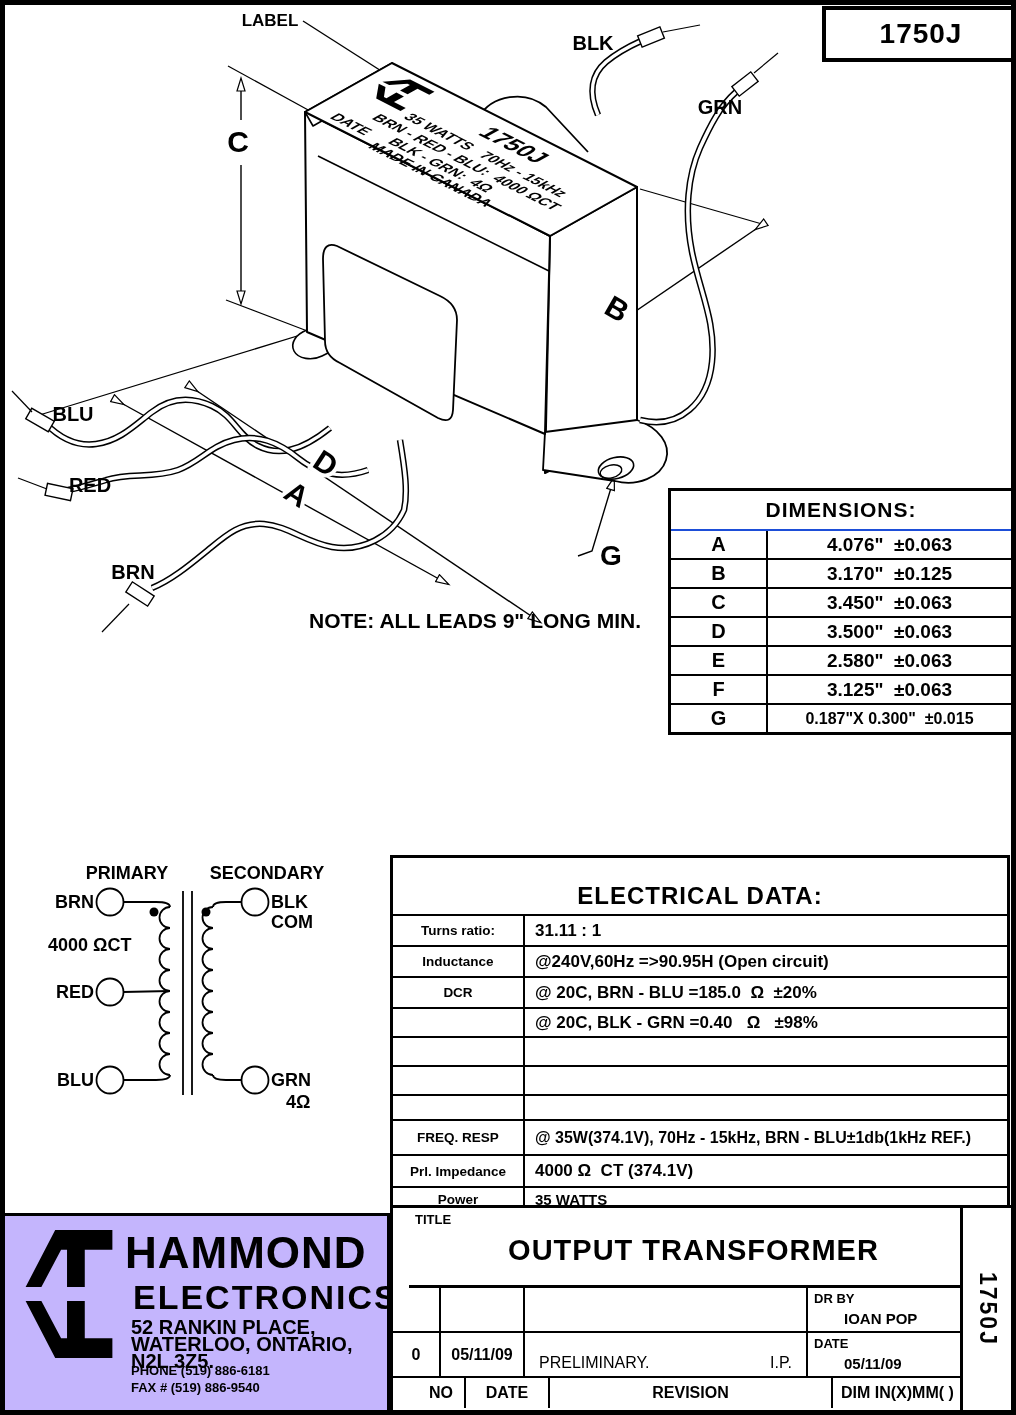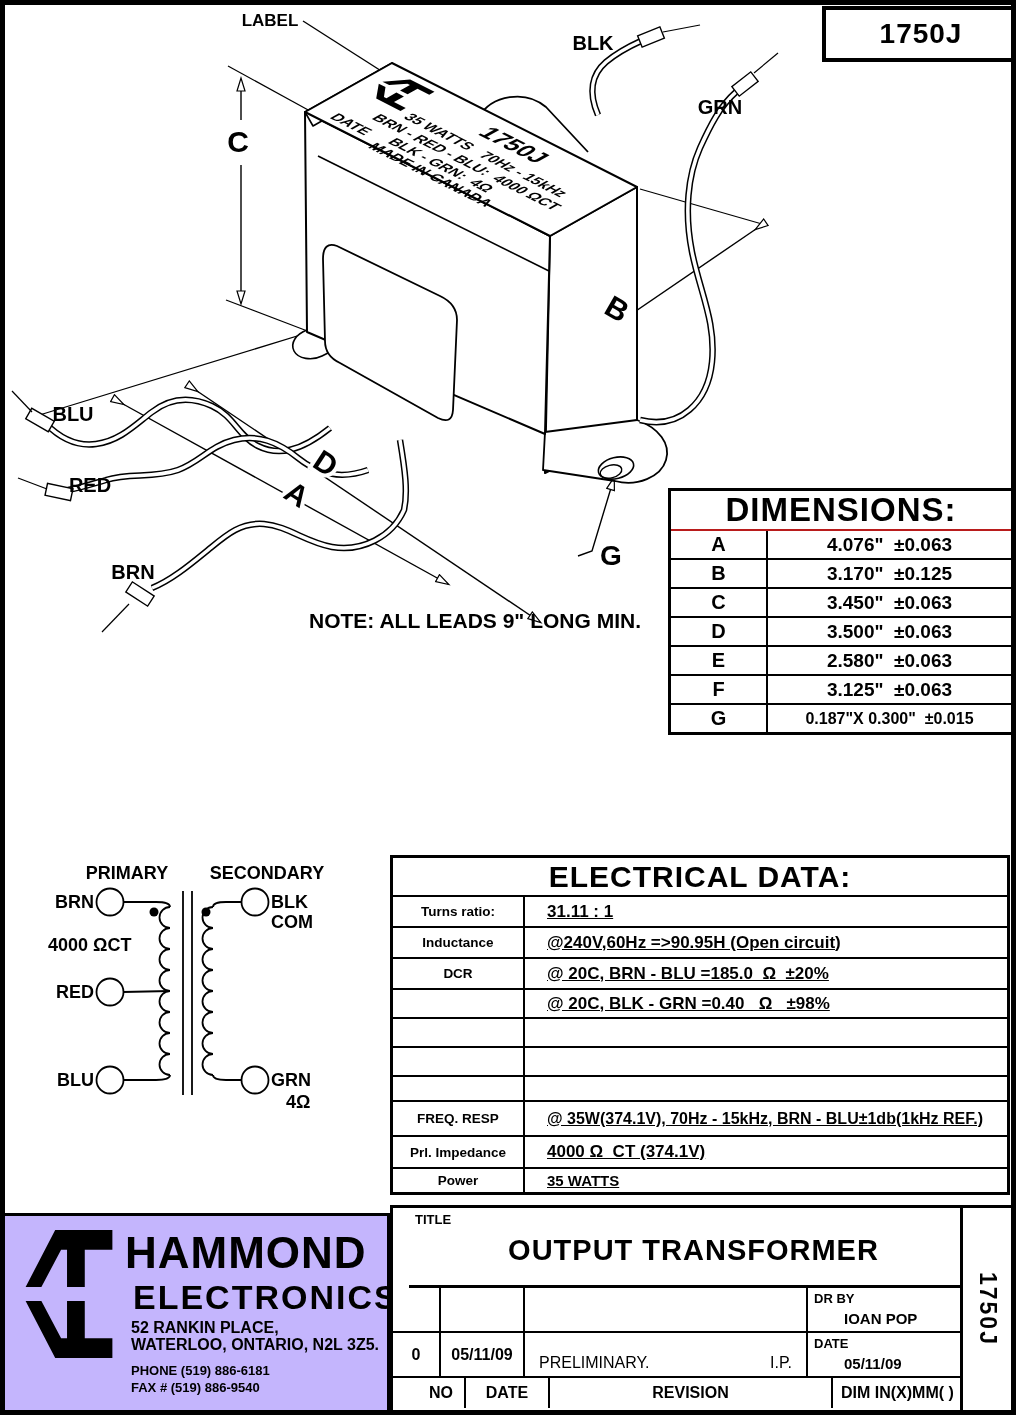--- a/index.html
+++ b/index.html
@@ -9,48 +9,48 @@
   .abs{position:absolute;}
   .pre{white-space:pre;}
 
   
   #part-box{left:822px;top:6px;width:190px;height:48px;border:4px solid #000;
             display:flex;align-items:center;justify-content:center;
             font-size:28px;font-weight:bold;letter-spacing:1px;z-index:10;background:#fff;}
 
   
   #dims{left:668px;top:488px;width:340px;border:3px solid #000;background:#fff;z-index:10;}
-  #dims .title{height:38px;border-bottom:2px solid #b91c1c;display:flex;align-items:center;
-               justify-content:center;font-size:33px;font-weight:bold;letter-spacing:1px;}
+  #dims .title{height:38px;border-bottom:2px solid #1d4ed8;display:flex;align-items:center;
+               justify-content:center;font-size:21px;font-weight:bold;letter-spacing:1px;}
   #dims .row{display:flex;height:27px;border-bottom:2px solid #000;}
   #dims .row:last-child{border-bottom:none;}
   #dims .k{width:95px;border-right:2px solid #000;display:flex;align-items:center;
            justify-content:center;font-size:20px;font-weight:bold;}
   #dims .v{flex:1;display:flex;align-items:center;justify-content:center;
            font-size:19px;font-weight:bold;}
   #dims .row:last-child .v{font-size:16px;}
 
   
   #elec{left:390px;top:855px;width:620px;border:3px solid #000;background:#fff;z-index:10;
         box-sizing:border-box;}
   #elec .title{height:37px;border-bottom:2px solid #000;display:flex;align-items:center;
-               justify-content:center;font-size:30px;font-weight:bold;letter-spacing:1px;}
+               justify-content:center;font-size:24px;font-weight:bold;letter-spacing:1px;margin-top:19px;}
   #elec .erow{display:flex;border-bottom:2px solid #000;}
   #elec .erow:last-child{border-bottom:none;}
   #elec .el{width:130px;border-right:2px solid #000;display:flex;align-items:center;
             justify-content:center;font-size:13.5px;font-weight:bold;text-align:center;}
   #elec .ev{flex:1;display:flex;align-items:center;font-size:17px;font-weight:bold;
-            padding-left:22px;overflow:hidden;white-space:pre;text-decoration:underline;}
+            padding-left:10px;overflow:hidden;white-space:pre;}
 
   
   #company{left:5px;top:1213px;width:385px;height:197px;border-top:3px solid #000;
            border-right:3px solid #000;box-sizing:border-box;background:#c4b5fd;z-index:10;}
   #company .name1{position:absolute;left:120px;top:12px;font-size:44px;font-weight:bold;letter-spacing:1px;}
   #company .name2{position:absolute;left:128px;top:62px;font-size:34px;font-weight:bold;letter-spacing:2px;}
-  #company .addr{position:absolute;left:126px;top:103px;font-size:16px;font-weight:bold;line-height:17px;}
+  #company .addr{position:absolute;left:126px;top:103px;font-size:20px;font-weight:bold;line-height:17px;}
   #company .tel{position:absolute;left:126px;top:146px;font-size:13px;font-weight:bold;line-height:17px;}
 
   #tblock{left:390px;top:1205px;width:572px;height:205px;border-top:3px solid #000;
           border-left:3px solid #000;box-sizing:border-box;background:#fff;z-index:10;}
   #tblock .trow{position:relative;box-sizing:border-box;}
   #title-row{height:80px;border-bottom:3px solid #000;margin-left:16px;}
   #title-label{position:absolute;left:6px;top:4px;font-size:13px;font-weight:bold;}
   #title-text{position:absolute;left:16px;right:0;top:26px;text-align:center;
               font-size:29px;font-weight:bold;letter-spacing:1px;}
   .cells{display:flex;box-sizing:border-box;}

